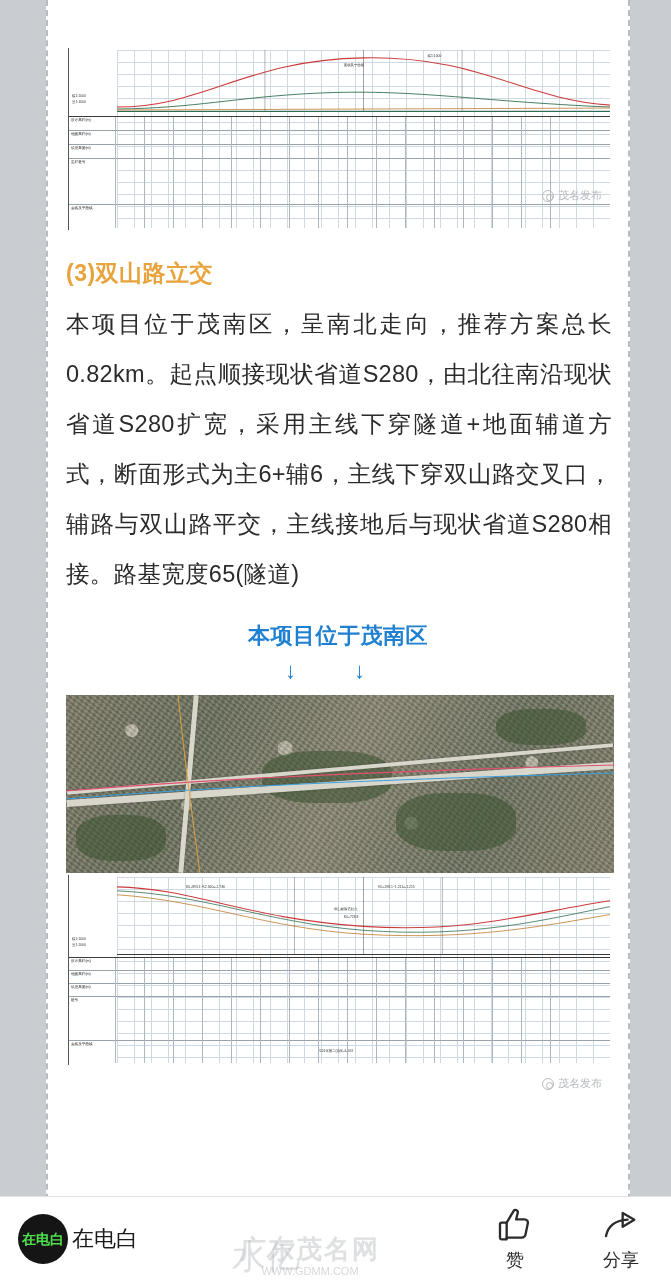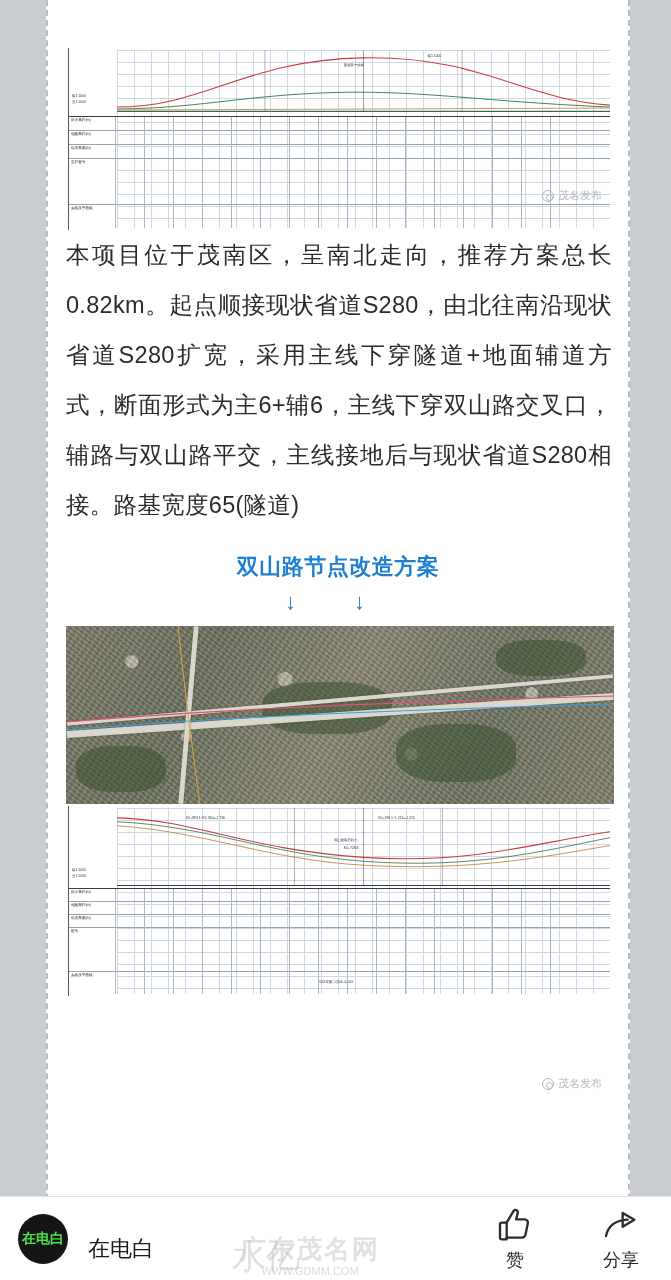--- a/index.html
+++ b/index.html
@@ -234,24 +234,23 @@
     left: 0; bottom: 0;
     width: 671px;
     height: 84px;
     background: #ffffff;
     border-top: 1px solid #e2e2e2;
     display: flex;
     align-items: center;
   }
   .brand {
     display: flex;
-    align-items: flex-end;
-    gap: 20px;
+    align-items: center;
+    gap: 4px;
     margin-left: 18px;
-    font-family: Liberation Serif, serif;
   }
   .brand-badge {
     width: 50px; height: 50px;
     border-radius: 50%;
     background: #151515;
     color: #4fe04f;
     display: flex;
     align-items: center;
     justify-content: center;
     font-size: 14px;
@@ -374,23 +373,24 @@
         <div class="dwg-vline" style="left:452px;"></div>
         <div class="dwg-vline" style="left:481px;"></div>
       </div>
     </div>
 
     <div class="wm wm-top">
       <span class="wm-circle"></span>
       <span>茂名发布</span>
     </div>
 
+    <div class="heading">(3)双山路立交</div>
     <div class="para">本项目位于茂南区，呈南北走向，推荐方案总长 0.82km。起点顺接现状省道S280，由北往南沿现状省道S280扩宽，采用主线下穿隧道+地面辅道方式，断面形式为主6+辅6，主线下穿双山路交叉口，辅路与双山路平交，主线接地后与现状省道S280相接。路基宽度65(隧道)</div>
 
-    <div class="caption">双山路节点改造方案</div>
+    <div class="caption">本项目位于茂南区</div>
     <div class="arrows">↓ ↓</div>
 
     <div class="sat">
       <div class="sat-base"></div>
       <div class="sat-noise"></div>
 
       <div class="sat-green" style="left:196px; top:56px; width:130px; height:52px;"></div>
       <div class="sat-green" style="left:330px; top:98px; width:120px; height:58px;"></div>
       <div class="sat-green" style="left:10px; top:120px; width:90px; height:46px;"></div>
       <div class="sat-green" style="left:430px; top:14px; width:90px; height:36px;"></div>

